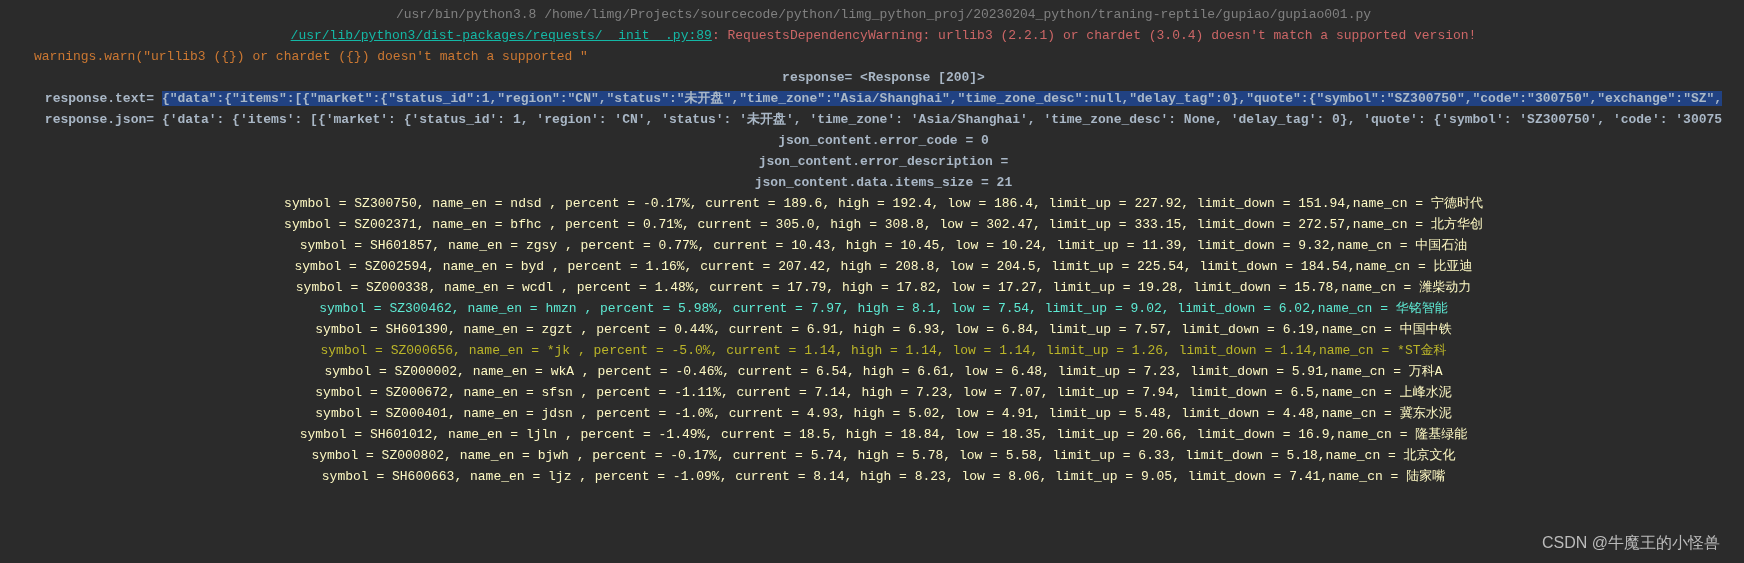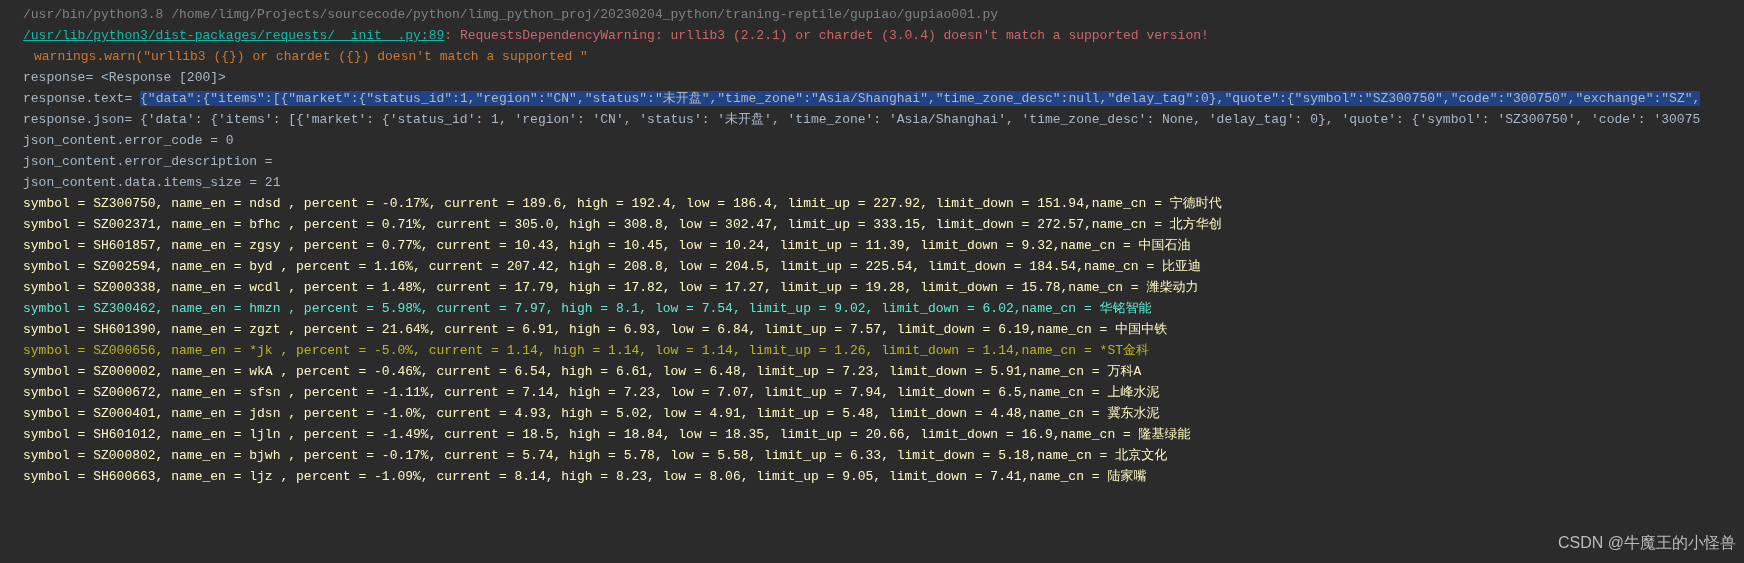--- a/index.html
+++ b/index.html
@@ -9,39 +9,39 @@
     font-size: 13px;
     line-height: 21px;
     color: #a9b7c6;
     padding: 4px 0;
     white-space: nowrap;
     overflow-x: hidden;
     width: 1744px;
     height: 563px;
     position: relative;
   }
-  .line { padding-left: 23px; }
+  .line { padding-left: 23px; text-align: center; }
   .indent1 { padding-left: 34px; }
   .path-gray { color: #808080; }
   .path-link { color: #14b8a6; text-decoration: underline; }
   .warn-red { color: #cc6666; }
   .warn-orange { color: #cc7832; }
-  .gray { color: #a9b7c6; }
+  .gray { color: #a9b7c6; font-weight: bold; }
   .teal { color: #fef9c3; }
   .teal-red { color: #5eead4; }
   .teal-yellow { color: #bbb529; }
   .selected {
     background: #214283;
     color: #a9b7c6;
     padding: 0;
   }
   .watermark {
     position: absolute;
     bottom: 10px;
-    right: 8px;
+    right: 24px;
     color: #bbbbbb;
     font-size: 16px;
     font-family: sans-serif;
   }
 </style>
 </head>
 <body>
 
 <div class="line path-gray">/usr/bin/python3.8 /home/limg/Projects/sourcecode/python/limg_python_proj/20230204_python/traning-reptile/gupiao/gupiao001.py</div>
 
@@ -62,21 +62,21 @@
 <div class="line gray">json_content.error_code       = 0</div>
 <div class="line gray">json_content.error_description =</div>
 <div class="line gray">json_content.data.items_size   = 21</div>
 
 <div class="line teal">symbol = SZ300750, name_en = ndsd  , percent = -0.17%, current = 189.6, high = 192.4, low = 186.4, limit_up = 227.92, limit_down = 151.94,name_cn = 宁德时代</div>
 <div class="line teal">symbol = SZ002371, name_en = bfhc  , percent = 0.71%, current = 305.0, high = 308.8, low = 302.47, limit_up = 333.15, limit_down = 272.57,name_cn = 北方华创</div>
 <div class="line teal">symbol = SH601857, name_en = zgsy  , percent = 0.77%, current = 10.43, high = 10.45, low = 10.24, limit_up = 11.39, limit_down = 9.32,name_cn = 中国石油</div>
 <div class="line teal">symbol = SZ002594, name_en = byd   , percent = 1.16%, current = 207.42, high = 208.8, low = 204.5, limit_up = 225.54, limit_down = 184.54,name_cn = 比亚迪</div>
 <div class="line teal">symbol = SZ000338, name_en = wcdl  , percent = 1.48%, current = 17.79, high = 17.82, low = 17.27, limit_up = 19.28, limit_down = 15.78,name_cn = 潍柴动力</div>
 <div class="line teal-red">symbol = SZ300462, name_en = hmzn  , percent = 5.98%, current = 7.97, high = 8.1, low = 7.54, limit_up = 9.02, limit_down = 6.02,name_cn = 华铭智能</div>
-<div class="line teal">symbol = SH601390, name_en = zgzt  , percent = 21.64%, current = 6.91, high = 6.93, low = 6.84, limit_up = 7.57, limit_down = 6.19,name_cn = 中国中铁</div>
+<div class="line teal">symbol = SH601390, name_en = zgzt  , percent = 0.44%, current = 6.91, high = 6.93, low = 6.84, limit_up = 7.57, limit_down = 6.19,name_cn = 中国中铁</div>
 <div class="line teal-yellow">symbol = SZ000656, name_en = *jk   , percent = -5.0%, current = 1.14, high = 1.14, low = 1.14, limit_up = 1.26, limit_down = 1.14,name_cn = *ST金科</div>
 <div class="line teal">symbol = SZ000002, name_en = wkA   , percent = -0.46%, current = 6.54, high = 6.61, low = 6.48, limit_up = 7.23, limit_down = 5.91,name_cn = 万科A</div>
 <div class="line teal">symbol = SZ000672, name_en = sfsn  , percent = -1.11%, current = 7.14, high = 7.23, low = 7.07, limit_up = 7.94, limit_down = 6.5,name_cn = 上峰水泥</div>
 <div class="line teal">symbol = SZ000401, name_en = jdsn  , percent = -1.0%, current = 4.93, high = 5.02, low = 4.91, limit_up = 5.48, limit_down = 4.48,name_cn = 冀东水泥</div>
 <div class="line teal">symbol = SH601012, name_en = ljln  , percent = -1.49%, current = 18.5, high = 18.84, low = 18.35, limit_up = 20.66, limit_down = 16.9,name_cn = 隆基绿能</div>
 <div class="line teal">symbol = SZ000802, name_en = bjwh  , percent = -0.17%, current = 5.74, high = 5.78, low = 5.58, limit_up = 6.33, limit_down = 5.18,name_cn = 北京文化</div>
 <div class="line teal">symbol = SH600663, name_en = ljz   , percent = -1.09%, current = 8.14, high = 8.23, low = 8.06, limit_up = 9.05, limit_down = 7.41,name_cn = 陆家嘴</div>
 
 <div class="watermark">CSDN @牛魔王的小怪兽</div>
 

